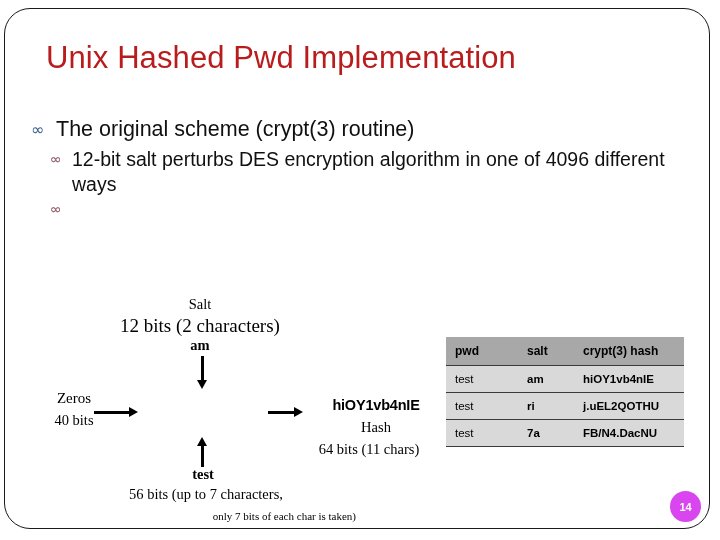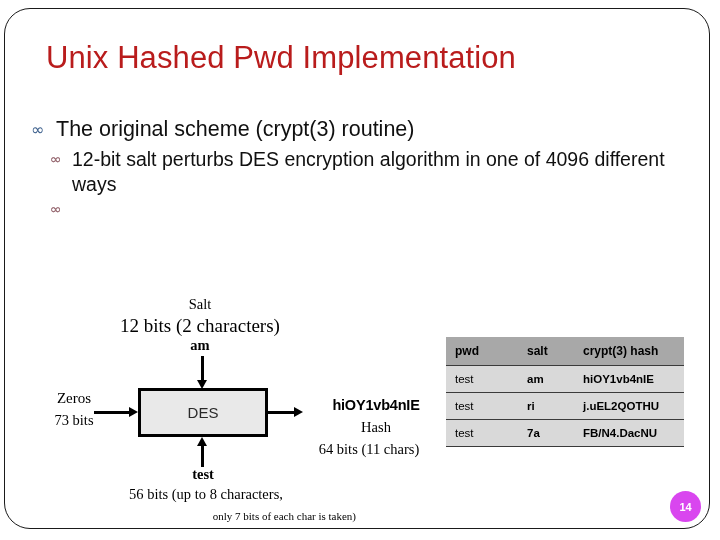--- a/index.html
+++ b/index.html
@@ -242,41 +242,38 @@
   <div id="diagram">
 
     <div class="dg-text" id="salt-label">Salt</div>
     <div class="dg-text" id="salt-bits">12 bits (2 characters)</div>
     <div class="dg-text" id="salt-value">am</div>
 
     <div class="arrow-line" style="left:171px; top:60px; width:2.6px; height:25px;"></div>
     <div class="arrow-head head-down" style="left:166.5px; top:84px;"></div>
 
     <div class="dg-text" id="zeros-label">Zeros</div>
-    <div class="dg-text" id="zeros-bits">73 bits</div>
+    <div class="dg-text" id="zeros-bits">40 bits</div>
 
     <div class="arrow-line" style="left:64px; top:115px; width:36px; height:2.6px;"></div>
     <div class="arrow-head head-right" style="left:99px; top:110.8px;"></div>
 
-    <div id="des-box">
-      <div id="des-label">DES</div>
-    </div>
 
     <div class="arrow-line" style="left:238px; top:115px; width:27px; height:2.6px;"></div>
     <div class="arrow-head head-right" style="left:264px; top:110.8px;"></div>
 
     <div class="dg-text" id="hash-value">hiOY1vb4nIE</div>
     <div class="dg-text" id="hash-word">Hash</div>
     <div class="dg-text" id="hash-bits">64 bits (11 chars)</div>
 
     <div class="arrow-line" style="left:171px; top:149px; width:2.6px; height:22px;"></div>
     <div class="arrow-head head-up" style="left:166.5px; top:141px;"></div>
 
     <div class="dg-text" id="pwd-value">test</div>
-    <div class="dg-text" id="pwd-note1">56 bits (up to 8 characters,</div>
+    <div class="dg-text" id="pwd-note1">56 bits (up to 7 characters,</div>
     <div class="dg-text" id="pwd-note2">only 7 bits of each char is taken)</div>
 
   </div>
 
   <table id="crypt-table">
     <colgroup>
       <col class="col-pwd">
         <col class="col-salt">
         <col class="col-hash">
     </colgroup>

